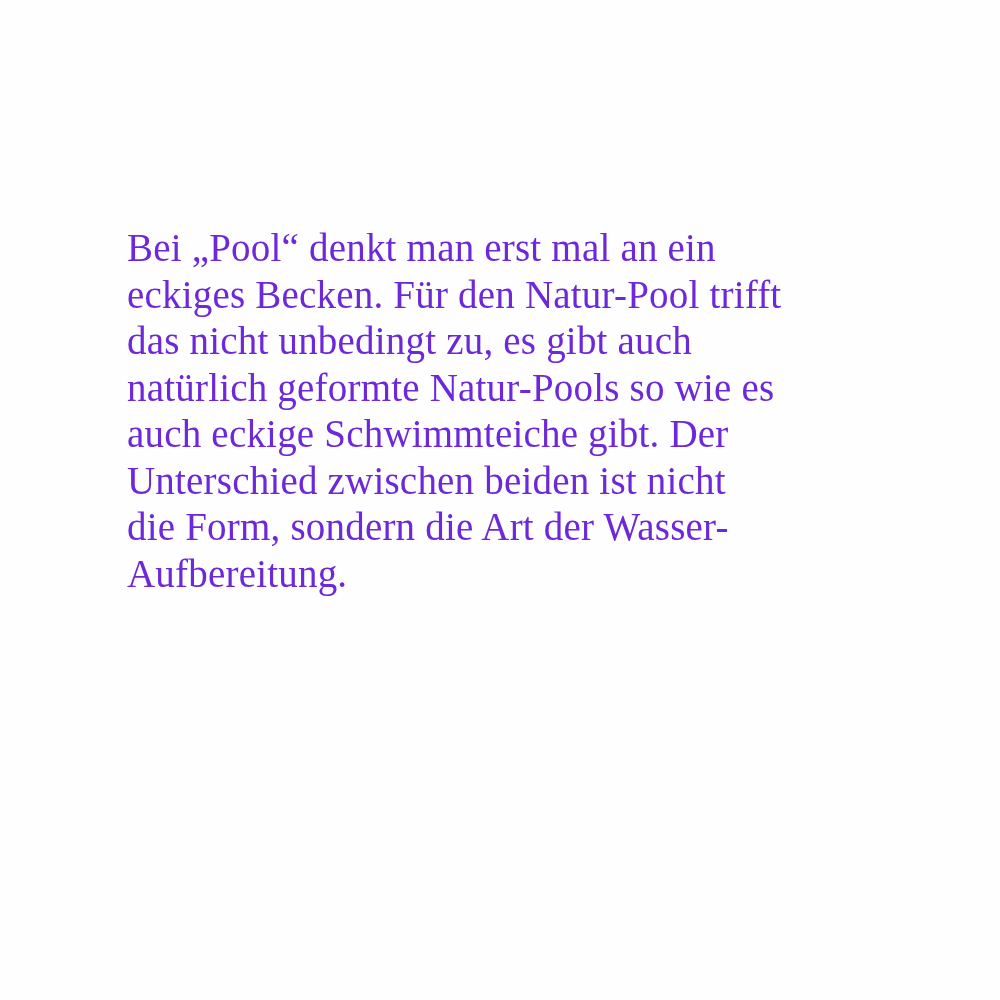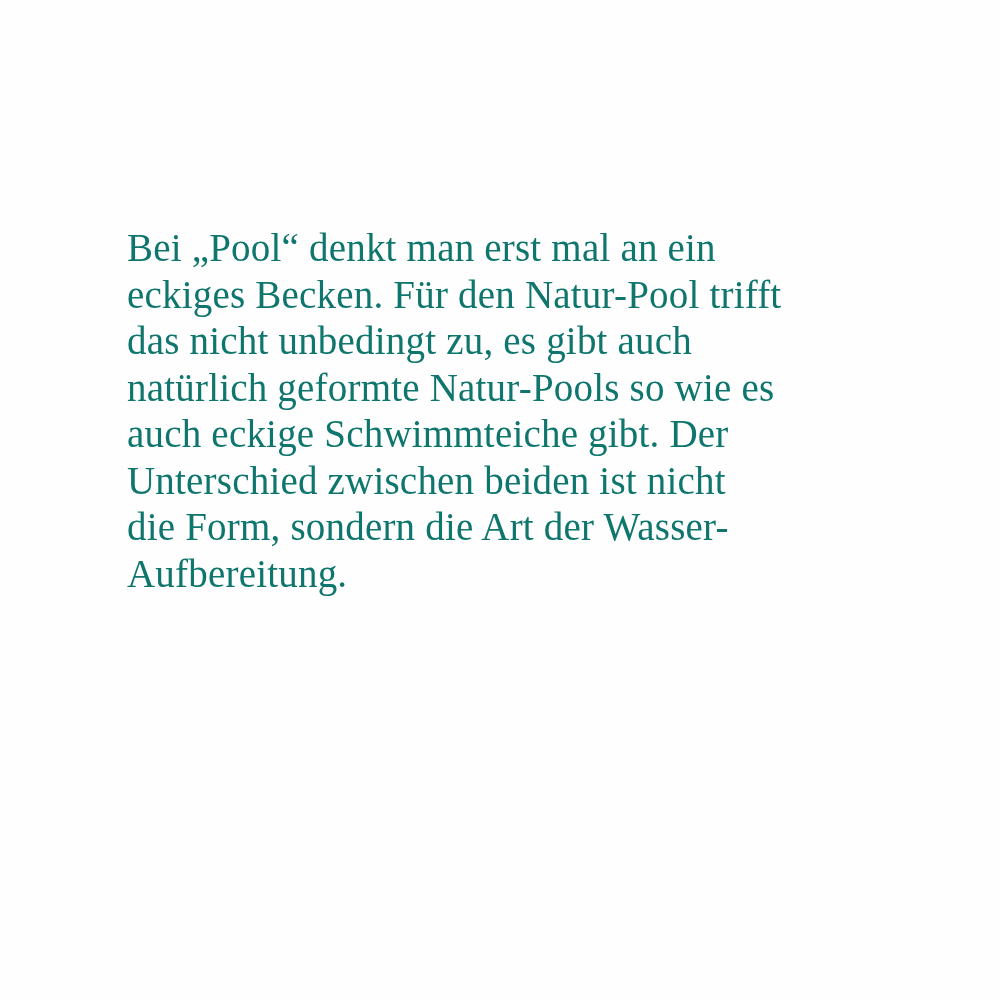--- a/index.html
+++ b/index.html
@@ -17,21 +17,21 @@
     position: relative;
     width: 1000px;
     height: 1000px;
     background: #fefefe;
   }
   .text-block {
     position: absolute;
     left: 127px;
     top: 186px;
     width: 790px;
-    color: #0f766e;
+    color: #6d28d9;
     font-size: 39px;
     line-height: 46.5px;
     font-weight: 400;
     letter-spacing: 0.2px;
     white-space: pre-line;
   }
 </style>
 </head>
 <body>
 

